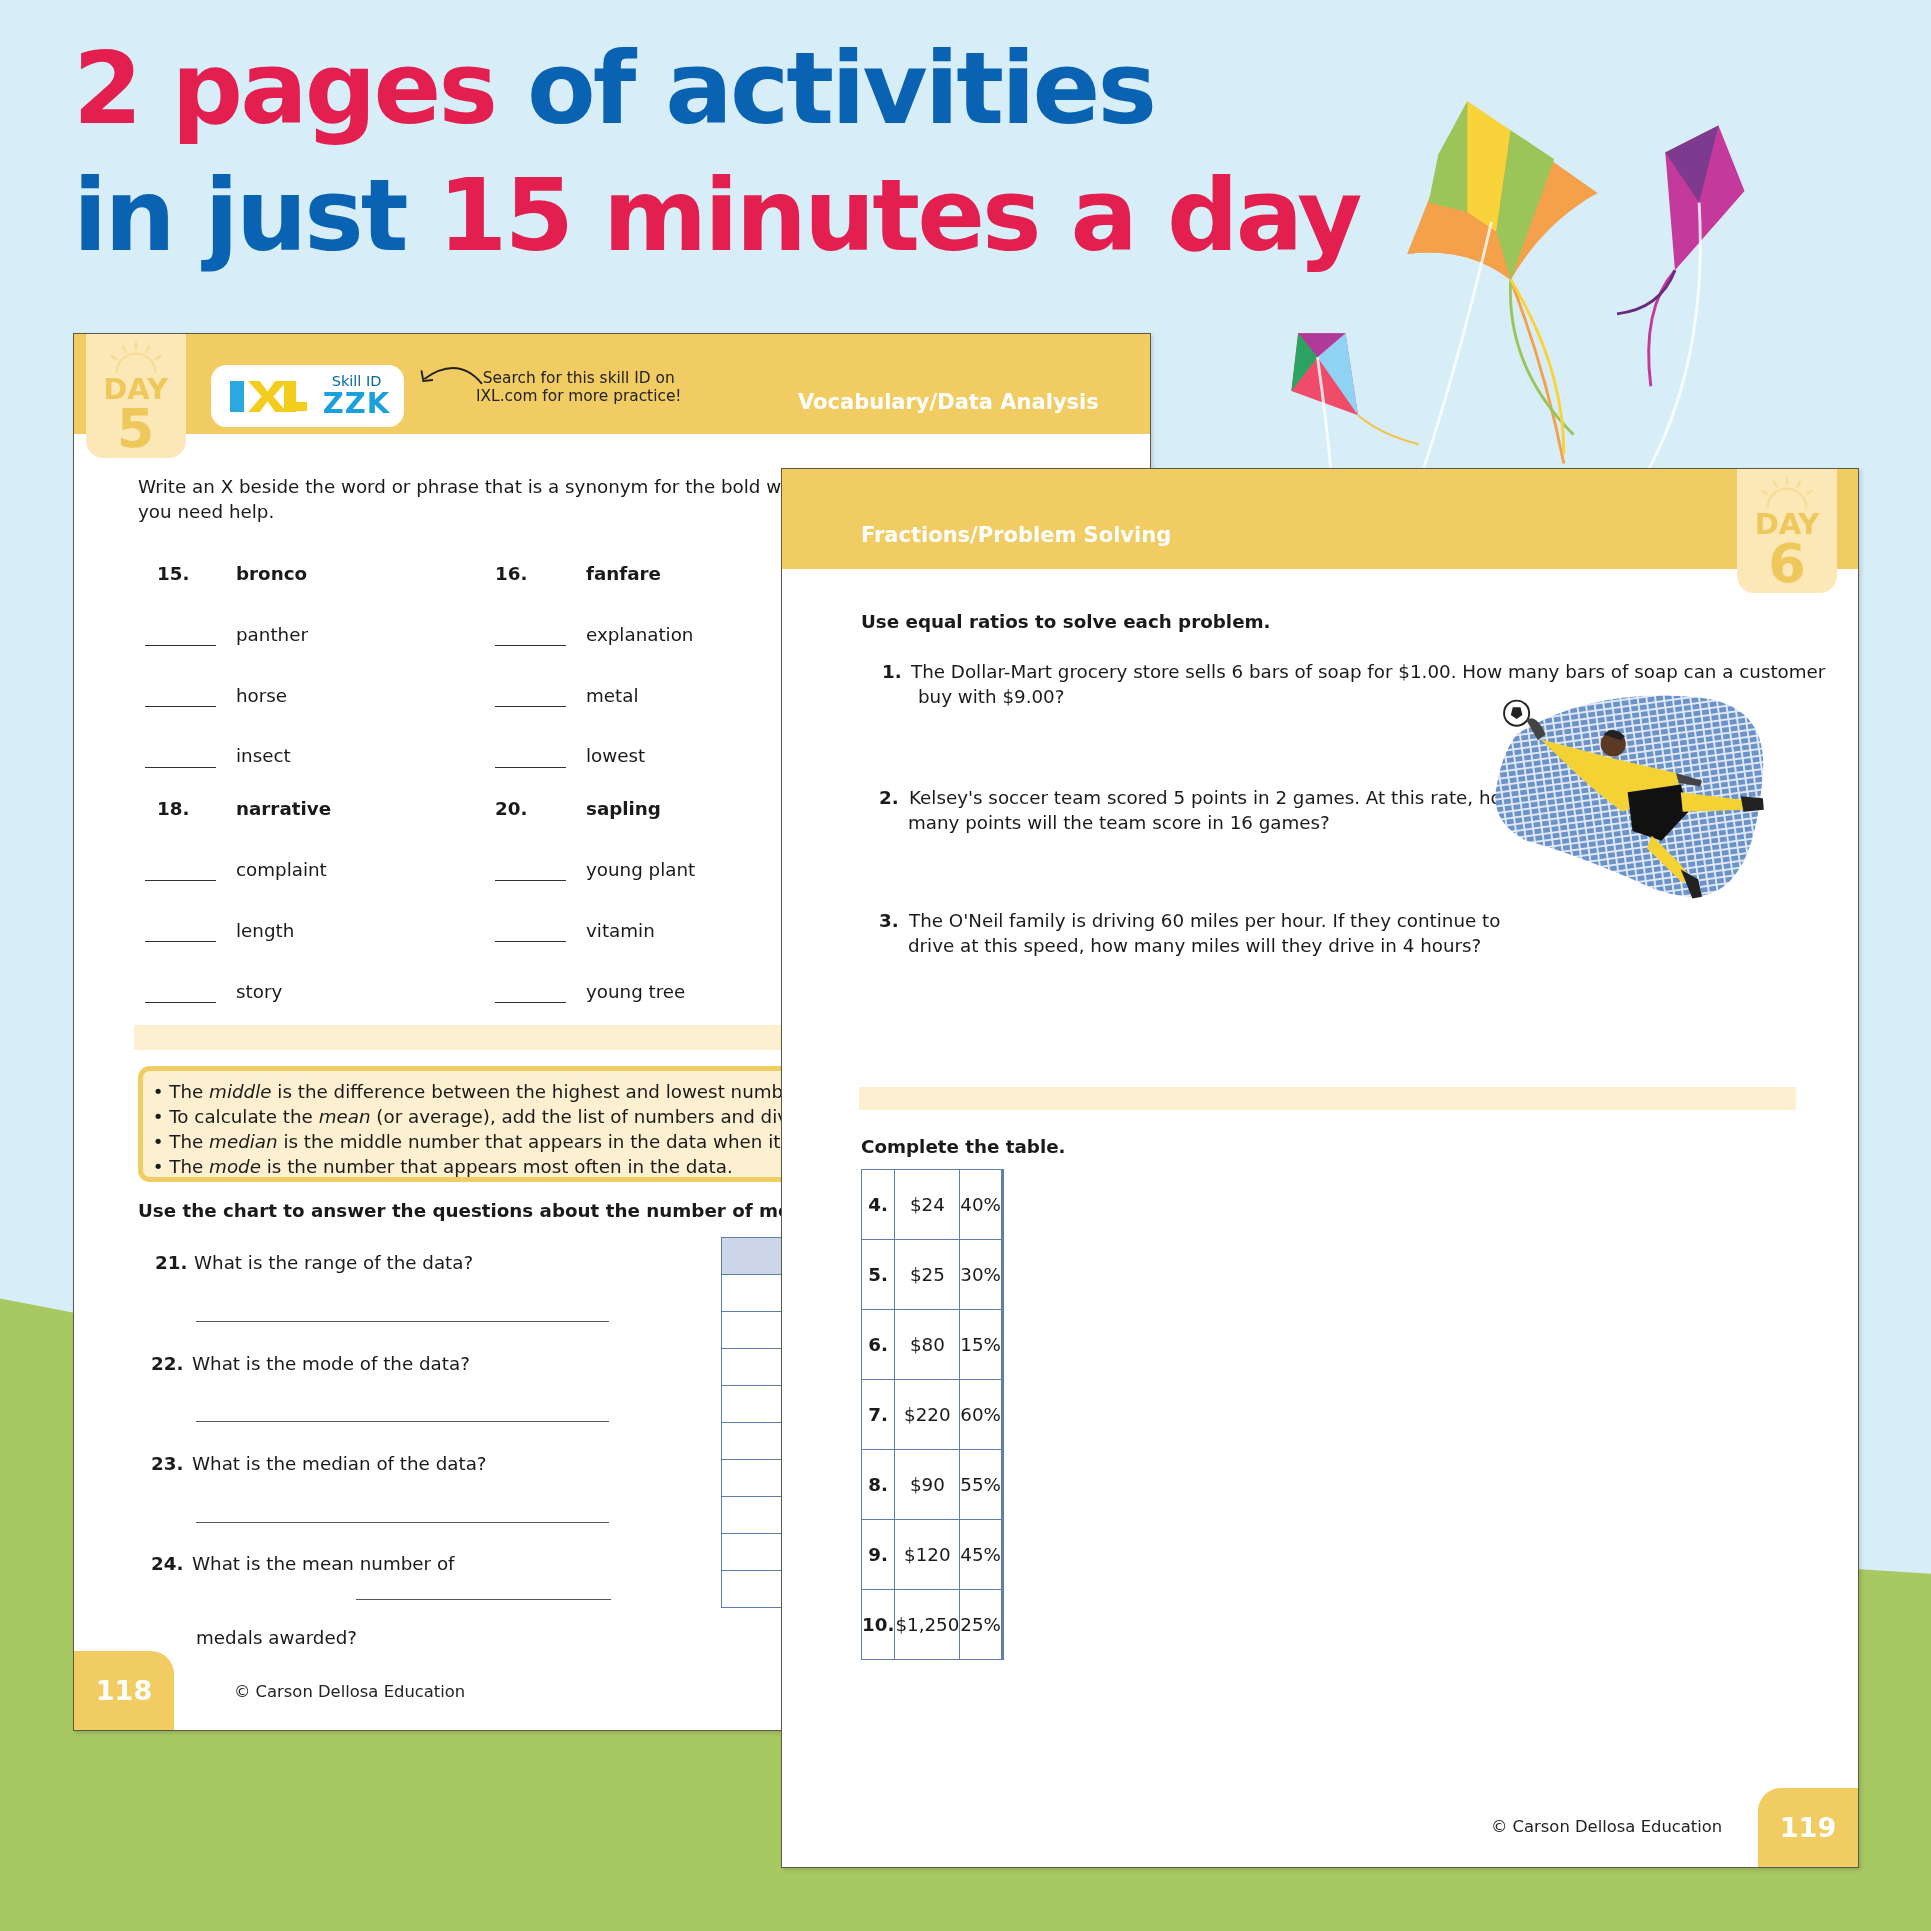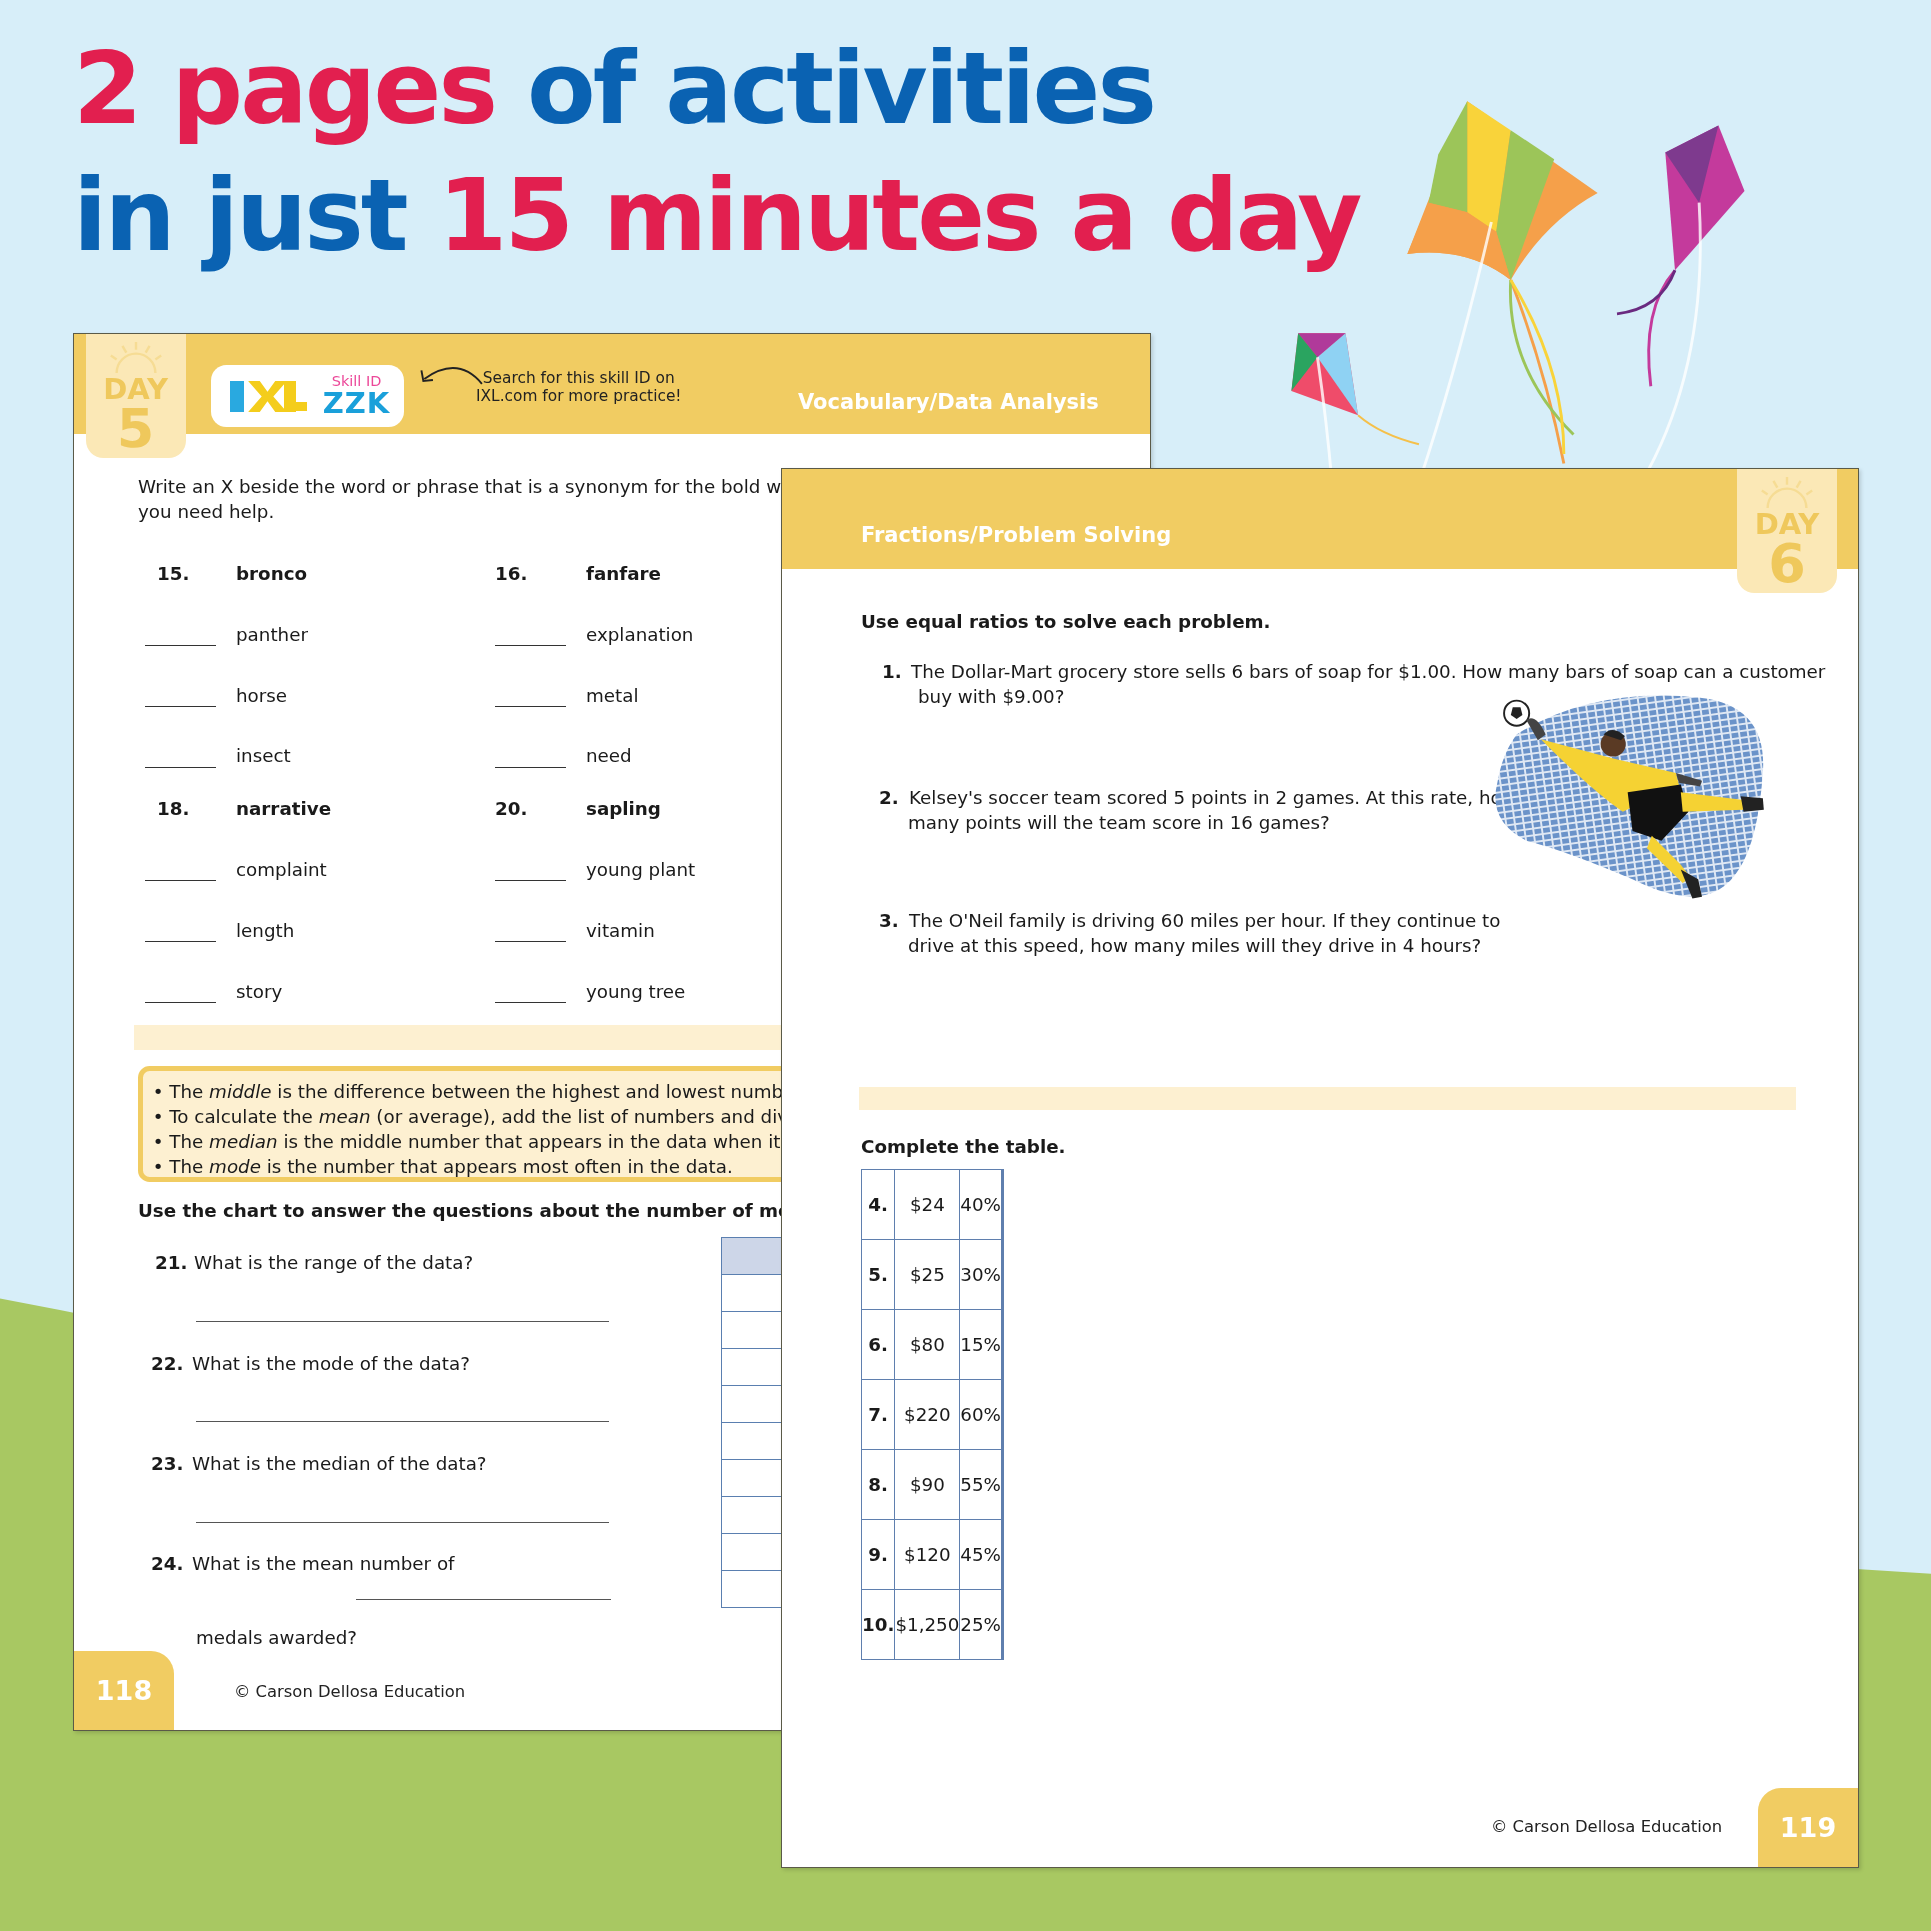--- a/index.html
+++ b/index.html
@@ -51,21 +51,21 @@
   .ixl-pill {
     position: absolute; background: #ffffff; border-radius: 15.4px;
     display: flex; align-items: center;
   }
   .ixl-logo { position: relative; width: 79px; height: 31px; }
   .ixl-logo .i { position: absolute; left: 0; top: 0; width: 13.5px; height: 31px; background: #29a9e0; }
   .ixl-logo .x { position: absolute; left: 17.4px; top: 0; width: 39px; height: 31px; }
   .ixl-logo .l { position: absolute; left: 54px; top: 0; width: 11.6px; height: 31px; background: #f4cd1c; }
   .ixl-logo .l2 { position: absolute; left: 54px; top: 21px; width: 23px; height: 9.7px; background: #f4cd1c; }
   .skill-block { display: flex; flex-direction: column; align-items: center; margin-left: 13.5px; }
-  .skill-label { font-size: 14.5px; color: #ec4899; line-height: 1; text-align: right; }
+  .skill-label { font-size: 14.5px; color: #0369a1; line-height: 1; text-align: right; }
   .skill-ids { font-size: 29px; color: #1aa0da; font-weight: bold; line-height: 1.05; letter-spacing: 1px; }
   .pill-left { left: 137px; top: 31px; width: 193px; height: 62px; padding-left: 19.3px; }
   .pill-right { left: 660px; top: 29px; width: 282px; height: 60px; padding-left: 15.4px; }
 
   .ixl-note { position: absolute; left: 402px; top: 35px; font-size: 15.4px; color: #222; text-align: center; line-height: 1.2; }
   .arrow { position: absolute; left: 326px; top: 21px; width: 87px; height: 48px; }
 
   .section-title { position: absolute; color: #ffffff; font-size: 21px; font-weight: bold; }
   .title-left { left: 724px; top: 56px; }
   .title-right { left: 79px; top: 54px; }
@@ -205,21 +205,21 @@
   <div class="blank" style="left:71px; top:433px;"></div>
   <div class="txt" style="left:162px; top:410px;">insect</div>
 
   <div class="txt num" style="left:421px; top:228px;">16.</div>
   <div class="txt b" style="left:512px; top:228px;">fanfare</div>
   <div class="blank" style="left:421px; top:311px;"></div>
   <div class="txt" style="left:512px; top:289px;">explanation</div>
   <div class="blank" style="left:421px; top:372px;"></div>
   <div class="txt" style="left:512px; top:350px;">metal</div>
   <div class="blank" style="left:421px; top:433px;"></div>
-  <div class="txt" style="left:512px; top:410px;">need</div>
+  <div class="txt" style="left:512px; top:410px;">lowest</div>
 
   <div class="txt num" style="left:83px; top:463px;">18.</div>
   <div class="txt b" style="left:162px; top:463px;">narrative</div>
   <div class="blank" style="left:71px; top:546px;"></div>
   <div class="txt" style="left:162px; top:524px;">complaint</div>
   <div class="blank" style="left:71px; top:607px;"></div>
   <div class="txt" style="left:162px; top:585px;">length</div>
   <div class="blank" style="left:71px; top:668px;"></div>
   <div class="txt" style="left:162px; top:646px;">story</div>
 

